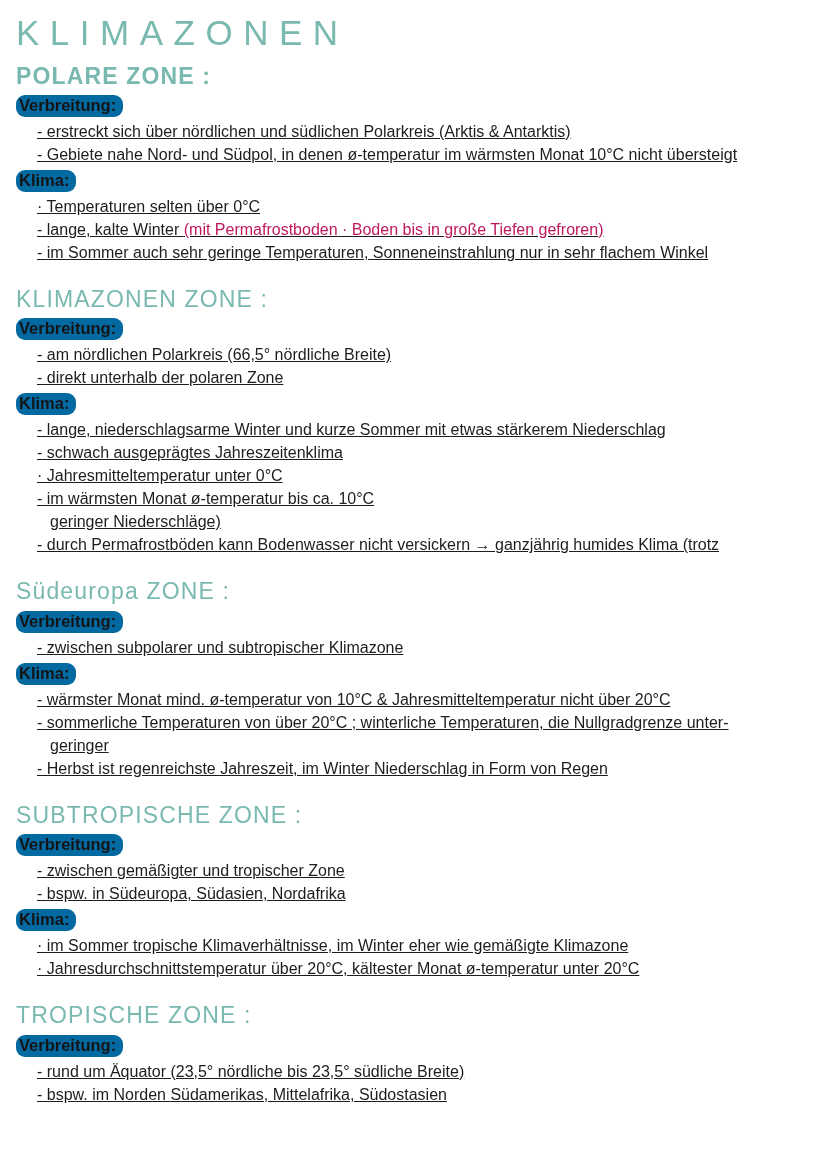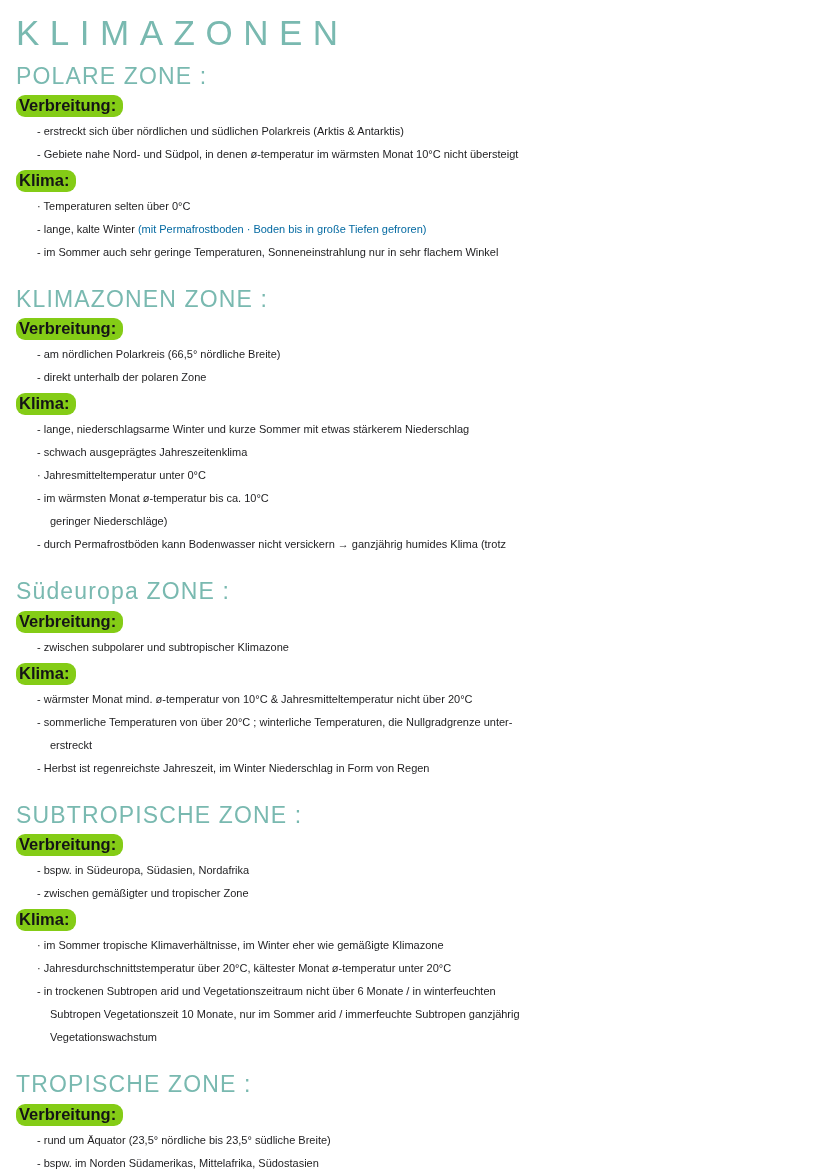--- a/index.html
+++ b/index.html
@@ -30,51 +30,53 @@
   .zone-heading {
     color: #79b9b0;
     font-size: 23px;
     font-weight: 400;
     letter-spacing: 0.05em;
     margin: 22px 0 5px 0;
     line-height: 1.15;
   }
   section:first-of-type .zone-heading {
     margin-top: 10px;
+    font-weight: bold;
   }
   .hl-label {
     display: inline-block;
-    background: #84cc16;
+    background: #0369a1;
     border-radius: 9px;
     padding: 0px 7px 1px 3px;
     font-size: 16.5px;
     font-weight: 600;
     line-height: 21px;
     margin: 1px 0 1px 0;
     color: #141416;
   }
   ul.bullets {
     list-style: none;
     margin: 2px 0 3px 0;
     padding: 0 0 0 10px;
   }
   ul.bullets li {
-    font-size: 11px;
+    font-size: 16px;
     line-height: 23px;
     color: #1d1d1f;
+    text-decoration: underline;
   }
   .line {
     padding-left: 24px;
     text-indent: -13px;
   }
   .line.cont {
     text-indent: 0;
   }
   .muted {
-    color: #0369a1;
+    color: #be185d;
   }
 </style>
 </head>
 <body>
 
 <div class="page">
 
   <h1 class="doc-title">KLIMAZONEN</h1>
 
   <section>
@@ -153,56 +155,51 @@
       </ul>
     </div>
     <div>
       <span class="hl-label">Klima:</span>
       <ul class="bullets">
         <li>
             <div class="line">- wärmster Monat mind. ø-temperatur von 10°C  &amp;  Jahresmitteltemperatur nicht über 20°C</div>
           </li>
         <li>
           <div class="line">- sommerliche Temperaturen von über 20°C ; winterliche Temperaturen, die Nullgradgrenze unter-</div>
-          <div class="line cont">erstreckt</div>
+          <div class="line cont">geringer</div>
         </li>
         <li>
             <div class="line">- Herbst ist regenreichste Jahreszeit, im Winter Niederschlag in Form von Regen</div>
           </li>
       </ul>
     </div>
   </section>
 
   <section>
     <h2 class="zone-heading">SUBTROPISCHE ZONE :</h2>
     <div>
       <span class="hl-label">Verbreitung:</span>
       <ul class="bullets">
         <li>
+            <div class="line">- zwischen gemäßigter und tropischer Zone</div>
+          </li>
+        <li>
             <div class="line">- bspw. in Südeuropa, Südasien, Nordafrika</div>
           </li>
-        <li>
-            <div class="line">- zwischen gemäßigter und tropischer Zone</div>
-          </li>
       </ul>
     </div>
     <div>
       <span class="hl-label">Klima:</span>
       <ul class="bullets">
         <li>
             <div class="line">· im Sommer tropische Klimaverhältnisse, im Winter eher wie gemäßigte Klimazone</div>
           </li>
         <li>
             <div class="line">· Jahresdurchschnittstemperatur über 20°C, kältester Monat ø-temperatur unter 20°C</div>
           </li>
-        <li>
-          <div class="line">- in trockenen Subtropen arid und Vegetationszeitraum nicht über 6 Monate / in winterfeuchten</div>
-          <div class="line cont">Subtropen Vegetationszeit 10 Monate, nur im Sommer arid / immerfeuchte Subtropen ganzjährig</div>
-          <div class="line cont">Vegetationswachstum</div>
-        </li>
       </ul>
     </div>
   </section>
 
   <section>
     <h2 class="zone-heading">TROPISCHE ZONE :</h2>
     <div>
       <span class="hl-label">Verbreitung:</span>
       <ul class="bullets">
         <li>

